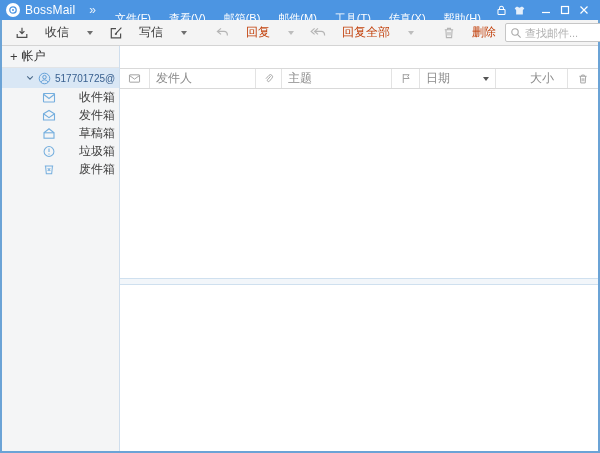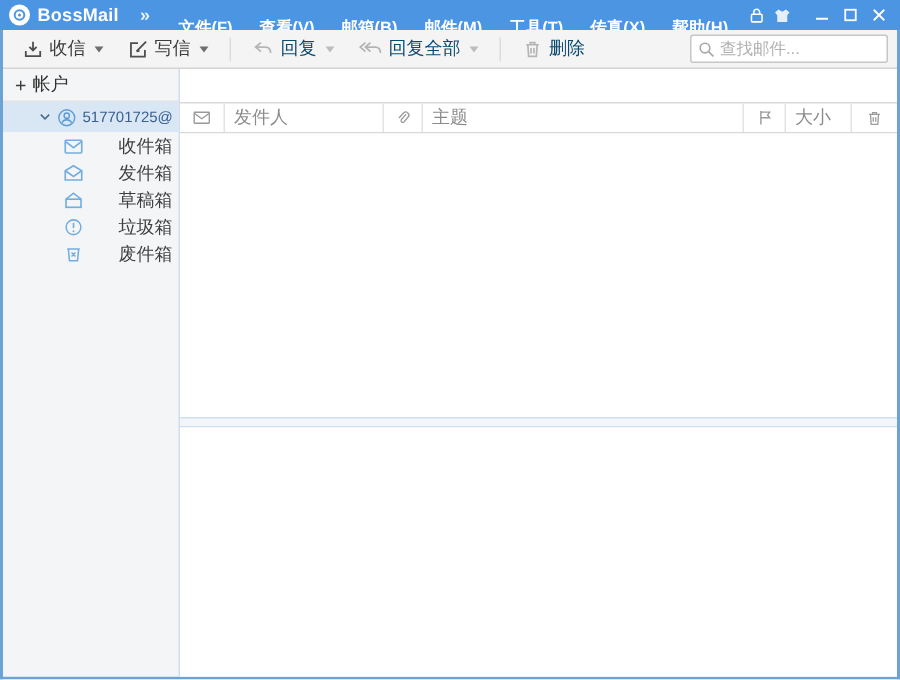--- a/index.html
+++ b/index.html
@@ -11,21 +11,20 @@
     border-left: 2px solid #6ba3d6; border-right: 2px solid #6ba3d6; border-bottom: 2px solid #6ba3d6;
     background: #fff;
   }
 
   
   .titlebar {
     height: 20px; margin: 0 -2px; flex: 0 0 auto;
     background: #4c95e2; color: #fff;
     display: flex; align-items: center; padding: 0 6px; gap: 4px;
     font-size: 11px;
-    font-weight: bold;
   }
   .logo { display: flex; align-items: center; gap: 5px; }
   .logo-badge {
     width: 14px; height: 14px; border-radius: 50%; background: #fff;
     display: flex; align-items: center; justify-content: center;
   }
   .logo-badge svg { display: block; }
   .app-name { font-size: 12px; letter-spacing: .2px; }
   .titlebar-spacer { flex: 1; }
   .overflow-chevron { color: #eaf3fc; font-size: 12px; padding: 0 6px; cursor: default; }
@@ -35,25 +34,25 @@
   .win-controls { display: flex; align-items: center; margin-left: 6px; }
   .win-btn { width: 19px; height: 16px; display: flex; align-items: center; justify-content: center; }
 
   
   .toolbar {
     height: 26px; flex: 0 0 auto; background: #f4f4f4;
     border-bottom: 1px solid #d4d4d4;
     display: flex; align-items: center; padding: 0 6px; gap: 2px;
   }
   .tbtn {
-    display: flex; align-items: center; gap: 4px;
+    display: flex; align-items: center; gap: 16px;
     padding: 2px 6px; border: 1px solid transparent; border-radius: 2px;
     color: #3c3c3c; white-space: nowrap; cursor: default;
   }
-  .tbtn.disabled { color: #0c4a6e; }
+  .tbtn.disabled { color: #c2410c; }
   .tbtn .caret { width: 0; height: 0; border-left: 3px solid transparent; border-right: 3px solid transparent; border-top: 4px solid #6e6e6e; margin-left: 2px; }
   .tbtn.disabled .caret { border-top-color: #bdbdbd; }
   .tsep { width: 1px; height: 16px; background: #dcdcdc; margin: 0 5px; }
   .web-label { font-size: 10px; letter-spacing: .5px; }
   .searchbox {
     margin-left: auto; width: 132px; height: 19px;
     border: 1px solid #c6c6c6; border-radius: 2px; background: #fff;
     display: flex; align-items: center; padding: 0 4px; gap: 3px;
   }
   .searchbox input {
@@ -95,21 +94,21 @@
     color: #8b8b8b; font-size: 12px;
   }
   .col { display: flex; align-items: center; padding: 0 6px; border-right: 1px solid #e3e3e3; cursor: default; }
   .col:last-child { border-right: none; }
   .c-env { width: 30px; justify-content: center; }
   .c-sender { width: 106px; }
   .c-attach { width: 26px; justify-content: center; }
   .c-subject { flex: 1; min-width: 0; }
   .c-flag { width: 28px; justify-content: center; }
   .c-date { width: 76px; justify-content: space-between; }
-  .c-size { width: 44px; }
+  .c-size { width: 44px; margin-left: 28px; }
   .c-trash { width: 30px; justify-content: center; }
   .sort-caret { width: 0; height: 0; border-left: 3.5px solid transparent; border-right: 3.5px solid transparent; border-top: 4.5px solid #555; }
   .list-body { height: 189px; background: #fff; }
   .splitter { height: 7px; background: #f2f6fa; border-top: 1px solid #cfe0ef; border-bottom: 1px solid #cfe0ef; cursor: row-resize; }
   .preview-pane { flex: 1; background: #fff; }
 
   svg { display: block; }
 </style>
 </head>
 <body>
@@ -324,20 +323,24 @@
         <div class="col c-subject">
           <span>主题</span>
         </div>
         <div class="col c-flag">
           <span class="ficon">
             <svg width="12" height="13" viewBox="0 0 14 14">
               <path d="M3.8 1.8 V12.2 M3.8 2.6 H10.6 L9 4.8 L10.6 7 H3.8" fill="none" stroke="#9a9a9a" stroke-width="1.1"></path>
             </svg>
           </span>
         </div>
+        <div class="col c-date">
+          <span>日期</span>
+          <span class="sort-caret"></span>
+        </div>
         <div class="col c-size">
           <span>大小</span>
         </div>
         <div class="col c-trash">
           <span class="ficon">
             <svg width="12" height="12" viewBox="0 0 14 14">
               <path d="M2.8 3.8 h8.4 M5.5 3.8 V2.4 h3 V3.8 M3.9 3.8 l0.5 7.8 h5.2 l0.5 -7.8 M6 6 v3.6 M8 6 v3.6" fill="none" stroke="#9a9a9a" stroke-width="1"></path>
             </svg>
           </span>
         </div>

